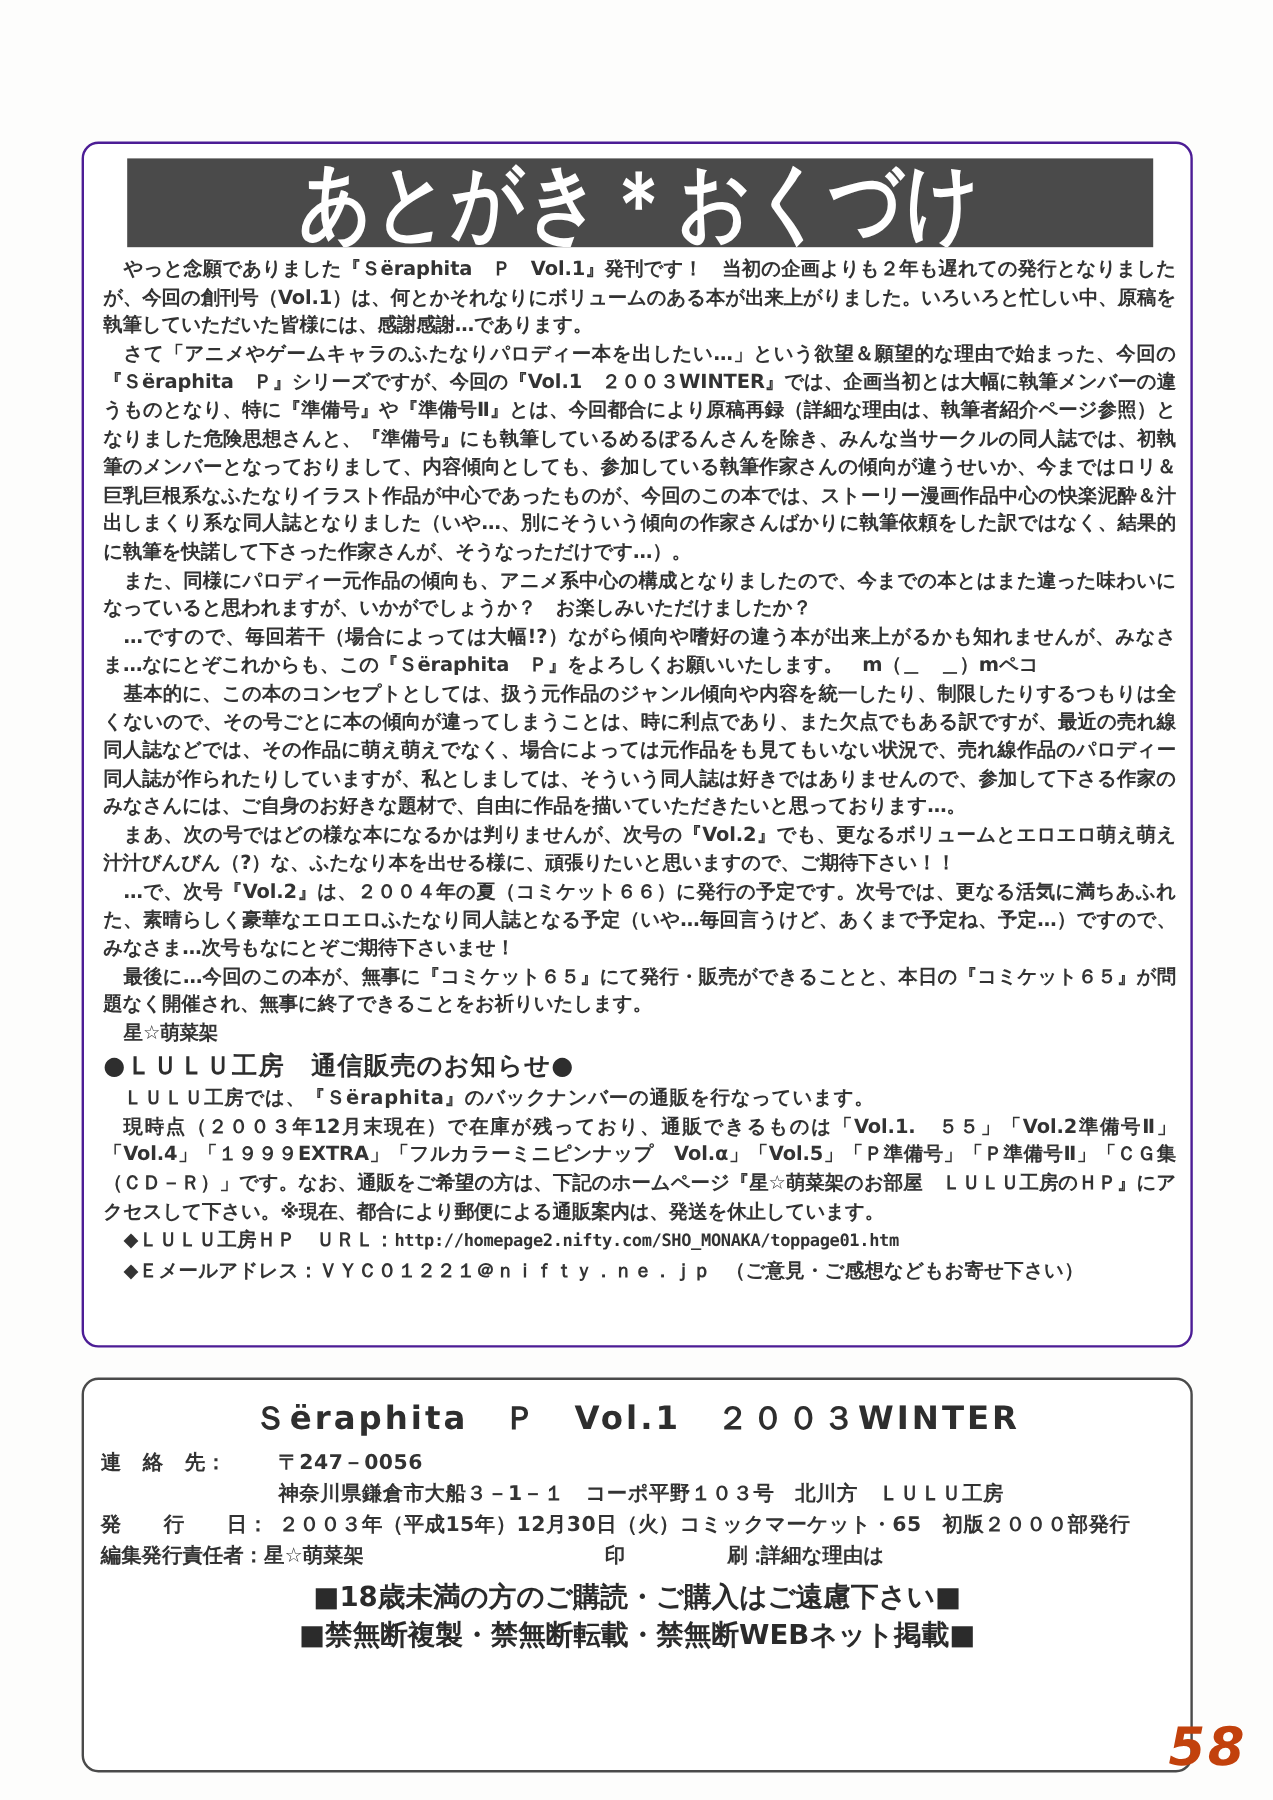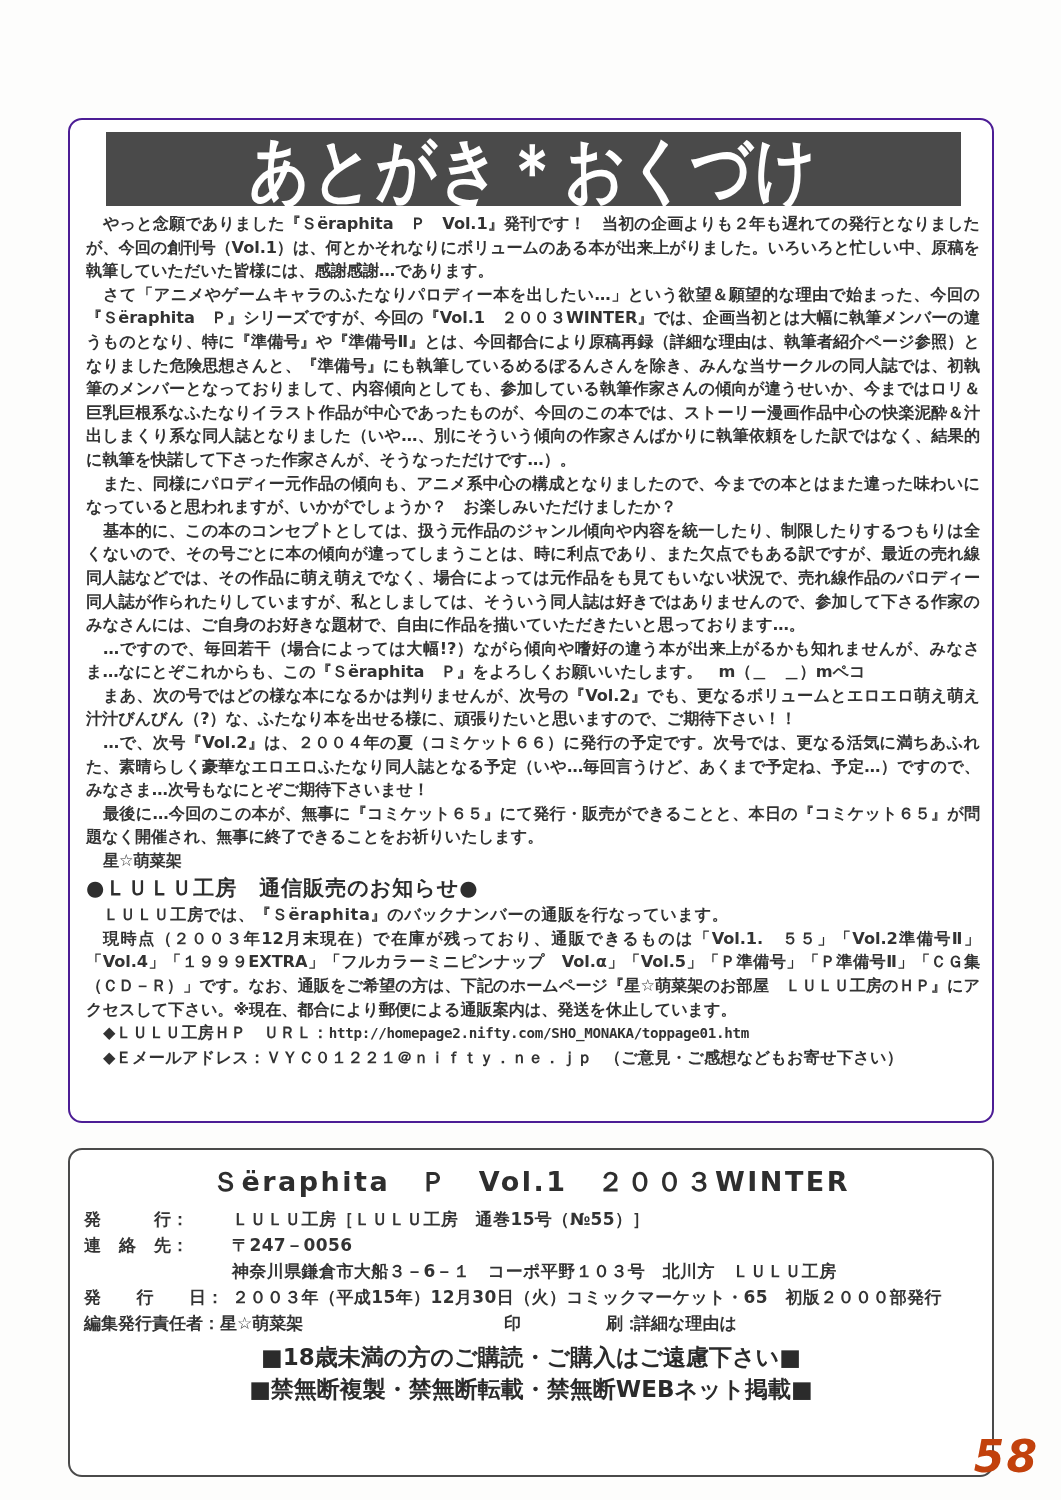--- a/index.html
+++ b/index.html
@@ -212,53 +212,49 @@
   <div class="afterword-panel">
 
     <div class="title-banner">
       <span class="title-banner-text">あとがき＊おくづけ</span>
     </div>
 
     <div class="body-text">
       <p>やっと念願でありました『Ｓёraphita　Ｐ　Vol.1』発刊です！　当初の企画よりも２年も遅れての発行となりましたが、今回の創刊号（Vol.1）は、何とかそれなりにボリュームのある本が出来上がりました。いろいろと忙しい中、原稿を執筆していただいた皆様には、感謝感謝…であります。</p>
       <p>さて「アニメやゲームキャラのふたなりパロディー本を出したい…」という欲望＆願望的な理由で始まった、今回の『Ｓёraphita　Ｐ』シリーズですが、今回の『Vol.1　２００３WINTER』では、企画当初とは大幅に執筆メンバーの違うものとなり、特に『準備号』や『準備号Ⅱ』とは、今回都合により原稿再録（詳細な理由は、執筆者紹介ページ参照）となりました危険思想さんと、『準備号』にも執筆しているめるぽるんさんを除き、みんな当サークルの同人誌では、初執筆のメンバーとなっておりまして、内容傾向としても、参加している執筆作家さんの傾向が違うせいか、今まではロリ＆巨乳巨根系なふたなりイラスト作品が中心であったものが、今回のこの本では、ストーリー漫画作品中心の快楽泥酔＆汁出しまくり系な同人誌となりました（いや…、別にそういう傾向の作家さんばかりに執筆依頼をした訳ではなく、結果的に執筆を快諾して下さった作家さんが、そうなっただけです…）。</p>
       <p>また、同様にパロディー元作品の傾向も、アニメ系中心の構成となりましたので、今までの本とはまた違った味わいになっていると思われますが、いかがでしょうか？　お楽しみいただけましたか？</p>
+      <p>…ですので、毎回若干（場合によっては大幅!?）ながら傾向や嗜好の違う本が出来上がるかも知れませんが、みなさま…なにとぞこれからも、この『Ｓёraphita　Ｐ』をよろしくお願いいたします。　m（＿　＿）mペコ</p>
       <p>基本的に、この本のコンセプトとしては、扱う元作品のジャンル傾向や内容を統一したり、制限したりするつもりは全くないので、その号ごとに本の傾向が違ってしまうことは、時に利点であり、また欠点でもある訳ですが、最近の売れ線同人誌などでは、その作品に萌え萌えでなく、場合によっては元作品をも見てもいない状況で、売れ線作品のパロディー同人誌が作られたりしていますが、私としましては、そういう同人誌は好きではありませんので、参加して下さる作家のみなさんには、ご自身のお好きな題材で、自由に作品を描いていただきたいと思っております…。</p>
-      <p>…ですので、毎回若干（場合によっては大幅!?）ながら傾向や嗜好の違う本が出来上がるかも知れませんが、みなさま…なにとぞこれからも、この『Ｓёraphita　Ｐ』をよろしくお願いいたします。　m（＿　＿）mペコ</p>
       <p>まあ、次の号ではどの様な本になるかは判りませんが、次号の『Vol.2』でも、更なるボリュームとエロエロ萌え萌え汁汁びんびん（?）な、ふたなり本を出せる様に、頑張りたいと思いますので、ご期待下さい！！</p>
       <p>…で、次号『Vol.2』は、２００４年の夏（コミケット６６）に発行の予定です。次号では、更なる活気に満ちあふれた、素晴らしく豪華なエロエロふたなり同人誌となる予定（いや…毎回言うけど、あくまで予定ね、予定…）ですので、みなさま…次号もなにとぞご期待下さいませ！</p>
       <p>最後に…今回のこの本が、無事に『コミケット６５』にて発行・販売ができることと、本日の『コミケット６５』が問題なく開催され、無事に終了できることをお祈りいたします。</p>
       <p class="signature-line">星☆萌菜架</p>
 
       <div class="mailorder-heading">●ＬＵＬＵ工房　通信販売のお知らせ●</div>
 
       <p class="mailorder-intro">ＬＵＬＵ工房では、『Ｓёraphita』のバックナンバーの通販を行なっています。</p>
       <p>現時点（２００３年12月末現在）で在庫が残っており、通販できるものは「Vol.1.　５５」「Vol.2準備号Ⅱ」「Vol.4」「１９９９EXTRA」「フルカラーミニピンナップ　Vol.α」「Vol.5」「Ｐ準備号」「Ｐ準備号Ⅱ」「ＣＧ集（ＣＤ－Ｒ）」です。なお、通販をご希望の方は、下記のホームページ『星☆萌菜架のお部屋　ＬＵＬＵ工房のＨＰ』にアクセスして下さい。※現在、都合により郵便による通販案内は、発送を休止しています。</p>
 
       <p class="contact-line"><span>◆ＬＵＬＵ工房ＨＰ　ＵＲＬ：</span><span class="mono-url">http://homepage2.nifty.com/SHO_MONAKA/toppage01.htm</span></p>
 
       <p class="contact-line"><span>◆Ｅメールアドレス：</span><span>ＶＹＣ０１２２１＠ｎｉｆｔｙ．ｎｅ．ｊｐ</span><span>&nbsp;&nbsp;</span><span>（ご意見・ご感想などもお寄せ下さい）</span></p>
     </div>
   </div>
 
   <div class="colophon-panel">
 
     <div class="colophon-title">Ｓёraphita　Ｐ　Vol.1　２００３WINTER</div>
 
-    <div class="colophon-row">
-      <span class="colophon-label">発　　　行：</span>
-      <span class="colophon-value">ＬＵＬＵ工房［ＬＵＬＵ工房　通巻15号（№55）］</span>
-    </div>
 
     <div class="colophon-row">
       <span class="colophon-label">連　絡　先：</span>
       <span class="colophon-value">〒247－0056</span>
     </div>
 
-    <div class="colophon-addr">神奈川県鎌倉市大船３－6－１　コーポ平野１０３号　北川方　ＬＵＬＵ工房</div>
+    <div class="colophon-addr">神奈川県鎌倉市大船３－1－１　コーポ平野１０３号　北川方　ＬＵＬＵ工房</div>
 
     <div class="colophon-row">
       <span class="colophon-label">発　　行　　日：</span>
       <span class="colophon-value">２００３年（平成15年）12月30日（火）コミックマーケット・65　初版２０００部発行</span>
     </div>
 
     <div class="colophon-row-split">
       <span class="split-left"><span>編集発行責任者：</span><span>星☆萌菜架</span></span>
       <span class="split-mid">印　　　　　刷：</span>
       <span class="split-right">詳細な理由は</span>

